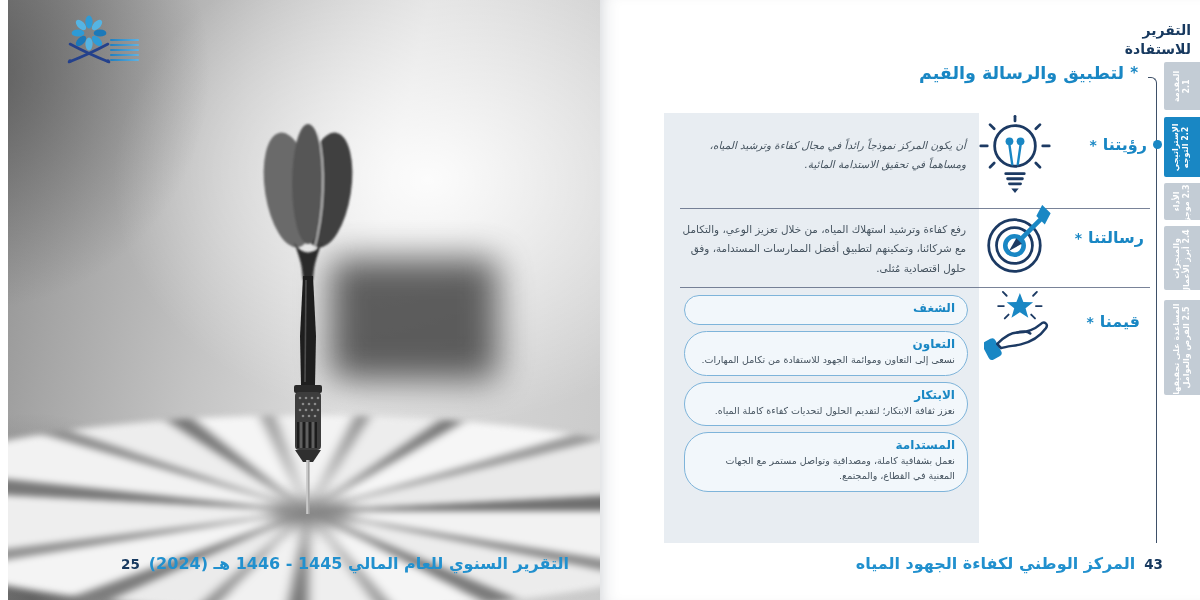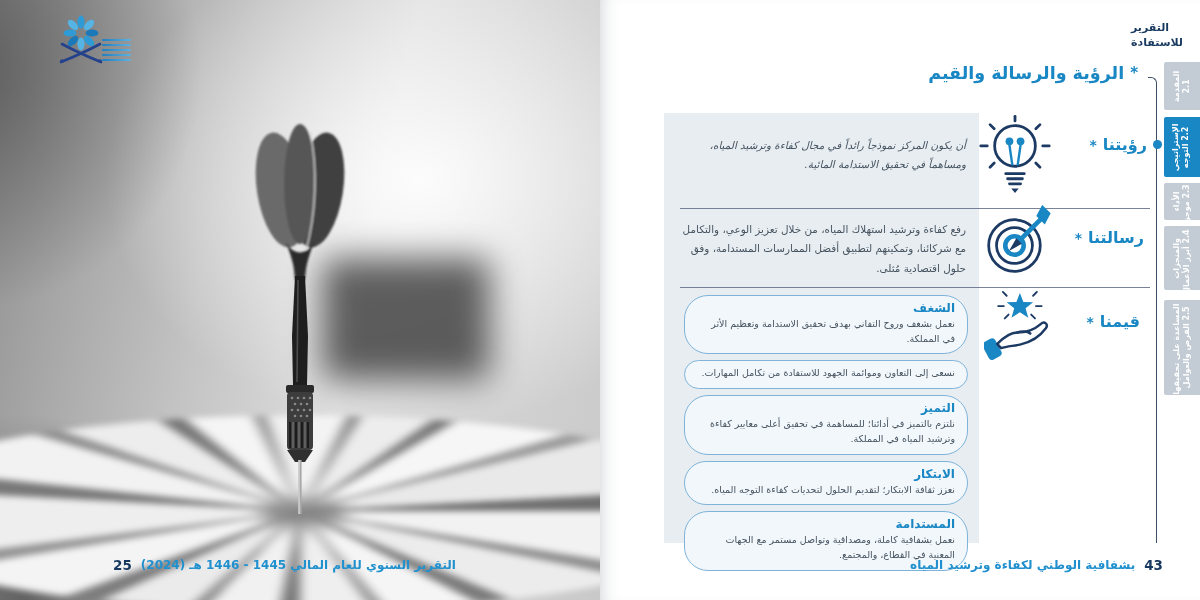--- a/index.html
+++ b/index.html
@@ -3,21 +3,21 @@
 <meta charset="utf-8">
 <style>
   html,body{margin:0;padding:0;background:#e5e5e5;}
   *{box-sizing:border-box;}
   .spread{
     position:relative;width:1200px;height:600px;overflow:hidden;
     font-family:"DejaVu Sans",sans-serif;background:#fff;
   }
   
   .photo-page{
-    position:absolute;left:0;top:0;width:600px;height:600px;overflow:hidden;
+    position:absolute;left:8px;top:0;width:600px;height:600px;overflow:hidden;
     background:
       radial-gradient(circle 340px at -6% 12%, rgba(66,66,66,.65), rgba(66,66,66,0) 70%),
       radial-gradient(circle 260px at 4% 100%, rgba(38,38,38,.55), rgba(38,38,38,0) 72%),
       radial-gradient(ellipse 420px 330px at 70% 30%, rgba(255,255,255,.92), rgba(255,255,255,0) 75%),
       linear-gradient(102deg,#8d8d8d 0%,#a6a6a6 16%,#c3c3c3 36%,#dedede 58%,#d2d2d2 80%,#c9c9c9 100%);
   }
   .blur-box{
     position:absolute;left:322px;top:258px;width:168px;height:122px;
     background:#353535;border-radius:10px;filter:blur(17px);opacity:.78;
   }
@@ -43,28 +43,28 @@
   }
   .dart-svg{position:absolute;left:240px;top:104px;}
   
   .brand{position:absolute;left:56px;top:14px;}
   .menu{position:absolute;display:flex;flex-direction:column;}
   .menu-left{left:102px;top:39px;gap:2.5px;}
   .menu-left .bar{width:29px;height:2.4px;border-radius:1px;background:linear-gradient(90deg,#1f7fc0,#5fb2e2);}
   
   .footer{position:absolute;bottom:27px;display:flex;align-items:center;direction:ltr;}
   .footer .pnum{font-size:13.5px;font-weight:bold;color:#17395F;}
-  .footer .ftxt{font-size:12px;color:#2190CE;font-weight:bold;direction:rtl;text-align:right;}
+  .footer .ftxt{font-size:16px;color:#2190CE;font-weight:bold;direction:rtl;text-align:right;}
   .footer-left{left:113px;gap:9px;}
   .footer-right{right:37px;direction:rtl;gap:9px;}
   
   .content-page{position:absolute;left:600px;top:0;width:600px;height:600px;background:#fff;
     box-shadow:inset 14px 0 18px -14px rgba(40,50,70,.25);}
-  .rp-header{position:absolute;top:21px;right:17px;text-align:left;color:#17395F;
-    font-size:11px;font-weight:bold;line-height:1.35;direction:rtl;}
+  .rp-header{position:absolute;top:21px;right:9px;text-align:right;color:#17395F;
+    font-size:14px;font-weight:bold;line-height:1.35;direction:rtl;}
   .connector{position:absolute;left:548px;top:77px;width:9px;height:466px;
     border-top:1.5px solid #3E5068;border-right:1.5px solid #3E5068;border-top-right-radius:6px;}
   .connector-dot{position:absolute;left:552.5px;top:140px;width:9px;height:9px;border-radius:50%;background:#1987C4;}
   .main-title{position:absolute;top:63px;right:62px;display:flex;direction:rtl;align-items:center;gap:6px;
     color:#1987C4;font-size:17.5px;font-weight:bold;}
   .main-title .ast{font-size:15px;}
   .panel{position:absolute;left:64px;top:113px;width:315px;height:430px;background:#E8EDF2;}
   .block-text{position:absolute;direction:rtl;text-align:right;color:#45535F;
     font-size:10.4px;line-height:1.85;width:288px;right:234px;}
   .vision-text{top:136px;font-style:italic;}
@@ -193,45 +193,41 @@
     <div class="rp-header">
       <div>التقرير</div>
       <div>للاستفادة</div>
     </div>
 
     <div class="connector"></div>
     <div class="connector-dot"></div>
 
     <div class="main-title">
       <span class="ast">*</span>
-      <span>الرؤية والرسالة والقيم</span>
+      <span>لتطبيق والرسالة والقيم</span>
     </div>
 
     <div class="panel"></div>
 
     <div class="block-text vision-text">أن يكون المركز نموذجاً رائداً في مجال كفاءة وترشيد المياه، ومساهماً في تحقيق الاستدامة المائية.</div>
     <div class="sep sep1"></div>
     <div class="block-text mission-text">رفع كفاءة وترشيد استهلاك المياه، من خلال تعزيز الوعي، والتكامل مع شركائنا، وتمكينهم لتطبيق أفضل الممارسات المستدامة، وفق حلول اقتصادية مُثلى.</div>
     <div class="sep sep2"></div>
 
     <div class="values-stack">
       <div class="value-card">
         <h4>الشغف</h4>
-        <p>نعمل بشغف وروح التفاني بهدف تحقيق الاستدامة وتعظيم الأثر في المملكة.</p>
       </div>
       <div class="value-card">
+        <h4>التعاون</h4>
         <p>نسعى إلى التعاون وموائمة الجهود للاستفادة من تكامل المهارات.</p>
-      </div>
-      <div class="value-card">
-        <h4>التميز</h4>
-        <p>نلتزم بالتميز في أدائنا؛ للمساهمة في تحقيق أعلى معايير كفاءة وترشيد المياه في المملكة.</p>
       </div>
       <div class="value-card">
         <h4>الابتكار</h4>
-        <p>نعزز ثقافة الابتكار؛ لتقديم الحلول لتحديات كفاءة التوجه المياه.</p>
+        <p>نعزز ثقافة الابتكار؛ لتقديم الحلول لتحديات كفاءة كاملة المياه.</p>
       </div>
       <div class="value-card">
         <h4>المستدامة</h4>
         <p>نعمل بشفافية كاملة، ومصداقية وتواصل مستمر مع الجهات المعنية في القطاع، والمجتمع.</p>
       </div>
     </div>
 
     <svg class="sec-icon icon-vision" width="74" height="88" viewBox="0 0 80 92">
       <g stroke="#1C3A63" stroke-width="3" stroke-linecap="round" fill="none">
         <circle cx="40" cy="34" r="22"></circle>
@@ -320,16 +316,16 @@
     </div>
     <div class="tab" style="top:300px;height:95px;">
       <div class="rot" style="width:88px;">
         <span>2.5 الفرص والعوامل</span>
         <span>المساعدة على تحقيقها</span>
       </div>
     </div>
 
     <div class="footer footer-right">
       <span class="pnum">43</span>
-      <span class="ftxt">بشفافية الوطني لكفاءة وترشيد المياه</span>
+      <span class="ftxt">المركز الوطني لكفاءة الجهود المياه</span>
     </div>
   </div>
 </div>
 
 </body></html>

